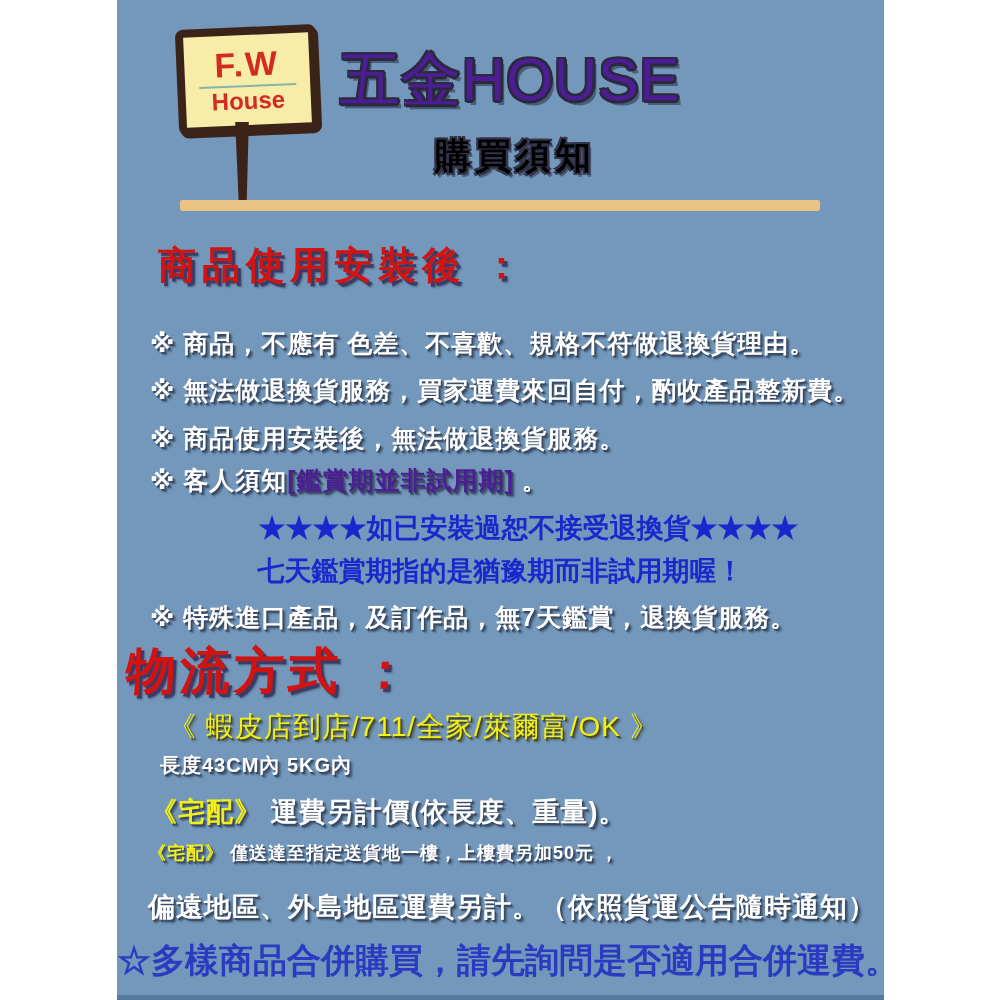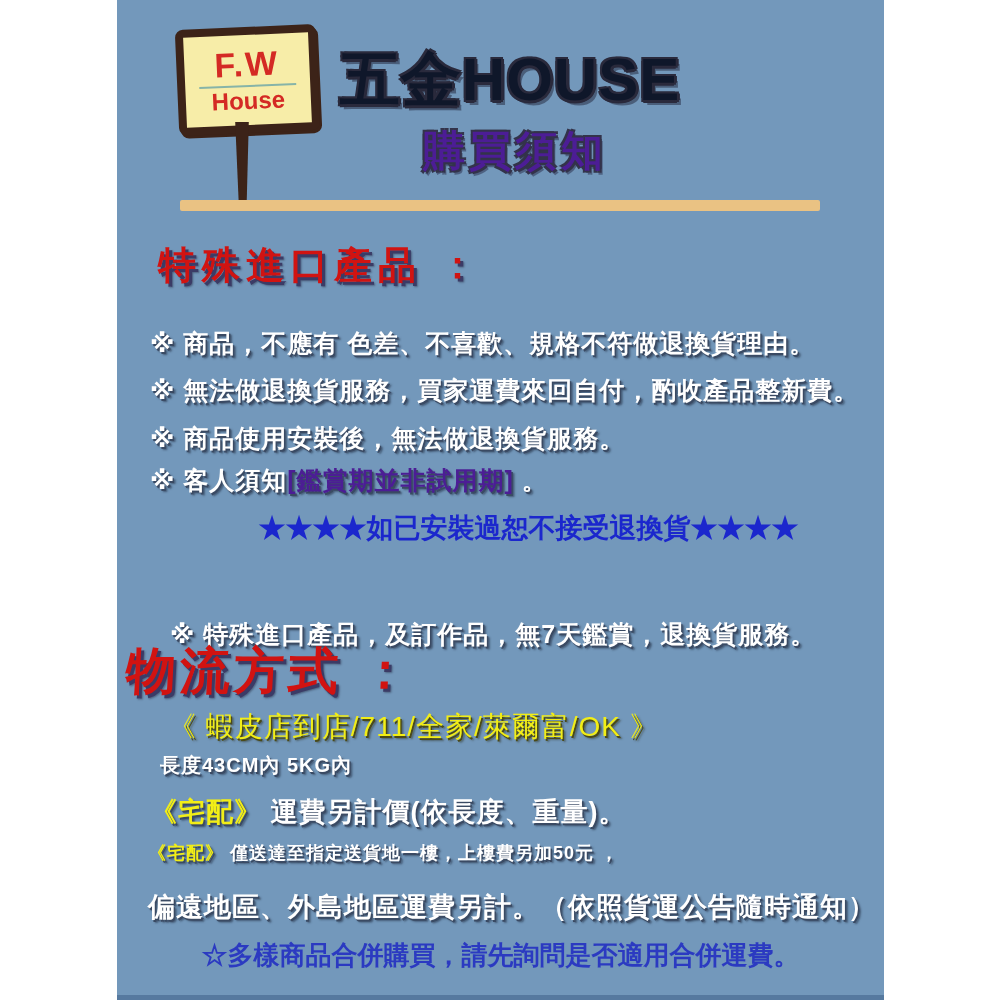--- a/index.html
+++ b/index.html
@@ -31,28 +31,28 @@
   .sign-rule{width:78%;height:2px;background:#86b4a8;margin:4px 0 2px 0;}
   .sign-house{color:#d42a24;font-size:24px;font-weight:bold;line-height:1;}
   .sign-handle{
     position:absolute;left:62px;top:95px;width:34px;height:78px;
     background:#3c2318;
     clip-path:polygon(30% 0,70% 0,64% 100%,40% 100%);
   }
   
   .title{
     position:absolute;left:320px;top:40px;width:380px;text-align:center;
-    font-size:60px;font-weight:bold;color:#0f172a;letter-spacing:1px;
+    font-size:60px;font-weight:normal;color:#4c1d95;letter-spacing:1px;
     white-space:nowrap;
     text-shadow:-2px -2px 0 #2a2a3c,2px -2px 0 #2a2a3c,-2px 2px 0 #2a2a3c,
       2px 2px 0 #2a2a3c,0 3px 0 #2a2a3c,3px 0 0 #2a2a3c,4px 5px 0 rgba(25,25,45,.45);
   }
   .subtitle{
-    position:absolute;left:365px;top:123px;width:300px;text-align:center;
-    font-size:42px;font-weight:bold;color:#4c1d95;letter-spacing:4px;
+    position:absolute;left:365px;top:132px;width:300px;text-align:center;
+    font-size:36px;font-weight:bold;color:#000000;letter-spacing:4px;
     white-space:nowrap;
     text-shadow:-2px -2px 0 #33334a,2px -2px 0 #33334a,-2px 2px 0 #33334a,
       2px 2px 0 #33334a,3px 4px 0 rgba(30,30,60,.45);
   }
   .divider{
     position:absolute;left:180px;top:200px;width:640px;height:11px;
     background:#eac283;border-radius:2px;
   }
   
   .h-red{
@@ -73,21 +73,21 @@
     font-family:"Liberation Serif","DejaVu Serif",serif;
   }
   .yellow{color:#f2ee16;}
   .yellow-line{
     position:absolute;color:#f2ee16;font-weight:normal;font-size:28px;
     white-space:nowrap;letter-spacing:1px;
     text-shadow:1.5px 1.5px 0 #4a4a18,3px 3px 2px rgba(40,40,20,.5);
   }
   .footer-note{
     position:absolute;left:117px;top:938px;width:767px;text-align:center;
-    color:#2b3ac1;font-weight:bold;font-size:26px;white-space:nowrap;
+    color:#2b3ac1;font-weight:bold;font-size:34px;white-space:nowrap;
     font-family:"Liberation Serif","DejaVu Serif",serif;
   }
 </style>
 </head>
 <body>
 
 <div class="panel">
   <div class="panel-bottom-strip"></div>
 
   <div class="sign">
@@ -96,31 +96,32 @@
       <div class="sign-rule"></div>
       <div class="sign-house">House</div>
     </div>
     <div class="sign-handle"></div>
   </div>
 
   <div class="title" style="left:203px;">五金HOUSE</div>
   <div class="subtitle" style="left:248px;">購買須知</div>
   <div class="divider" style="left:63px;"></div>
 
-  <div class="h-red returns-heading" style="left:41px;">特殊進口產品 ：</div>
+  <div class="h-red returns-heading" style="left:41px;">商品使用安裝後 ：</div>
 
   <div class="body-line" style="left:33px;top:327px;">※ 商品，不應有 色差、不喜歡、規格不符做退換貨理由。</div>
   <div class="body-line" style="left:33px;top:374px;">※ 無法做退換貨服務，買家運費來回自付，酌收產品整新費。</div>
   <div class="body-line" style="left:33px;top:422px;">※ 商品使用安裝後，無法做退換貨服務。</div>
 
   <div class="body-line" style="left:33px;top:464px;"><span>※ 客人須知</span><span class="hl-tan">[鑑賞期並非試用期]</span><span> 。</span></div>
 
   <div class="note-blue" style="left:0;top:510px;padding-left:28px;">★★★★如已安裝過恕不接受退換貨★★★★</div>
+  <div class="note-blue" style="left:0;top:553px;">七天鑑賞期指的是猶豫期而非試用期喔！</div>
 
-  <div class="body-line" style="left:33px;top:618px;margin-left:20px;">※ 特殊進口產品，及訂作品，無7天鑑賞，退換貨服務。</div>
+  <div class="body-line" style="left:33px;top:601px;">※ 特殊進口產品，及訂作品，無7天鑑賞，退換貨服務。</div>
 
   <div class="h-red logistics-heading" style="left:9px;">物流方式 ：</div>
 
   <div class="yellow-line" style="left:51px;top:708px;">《 蝦皮店到店/711/全家/萊爾富/OK 》</div>
 
   <div class="body-line" style="left:43px;top:752px;font-size:20px;">長度43CM內 5KG內</div>
 
   <div class="body-line" style="left:33px;top:794px;font-size:27px;"><span class="yellow">《宅配》</span><span> 運費另計價(依長度、重量)。</span></div>
 
   <div class="body-line" style="left:31px;top:841px;font-size:18px;"><span class="yellow">《宅配》</span><span> 僅送達至指定送貨地一樓，上樓費另加50元 ，</span></div>

